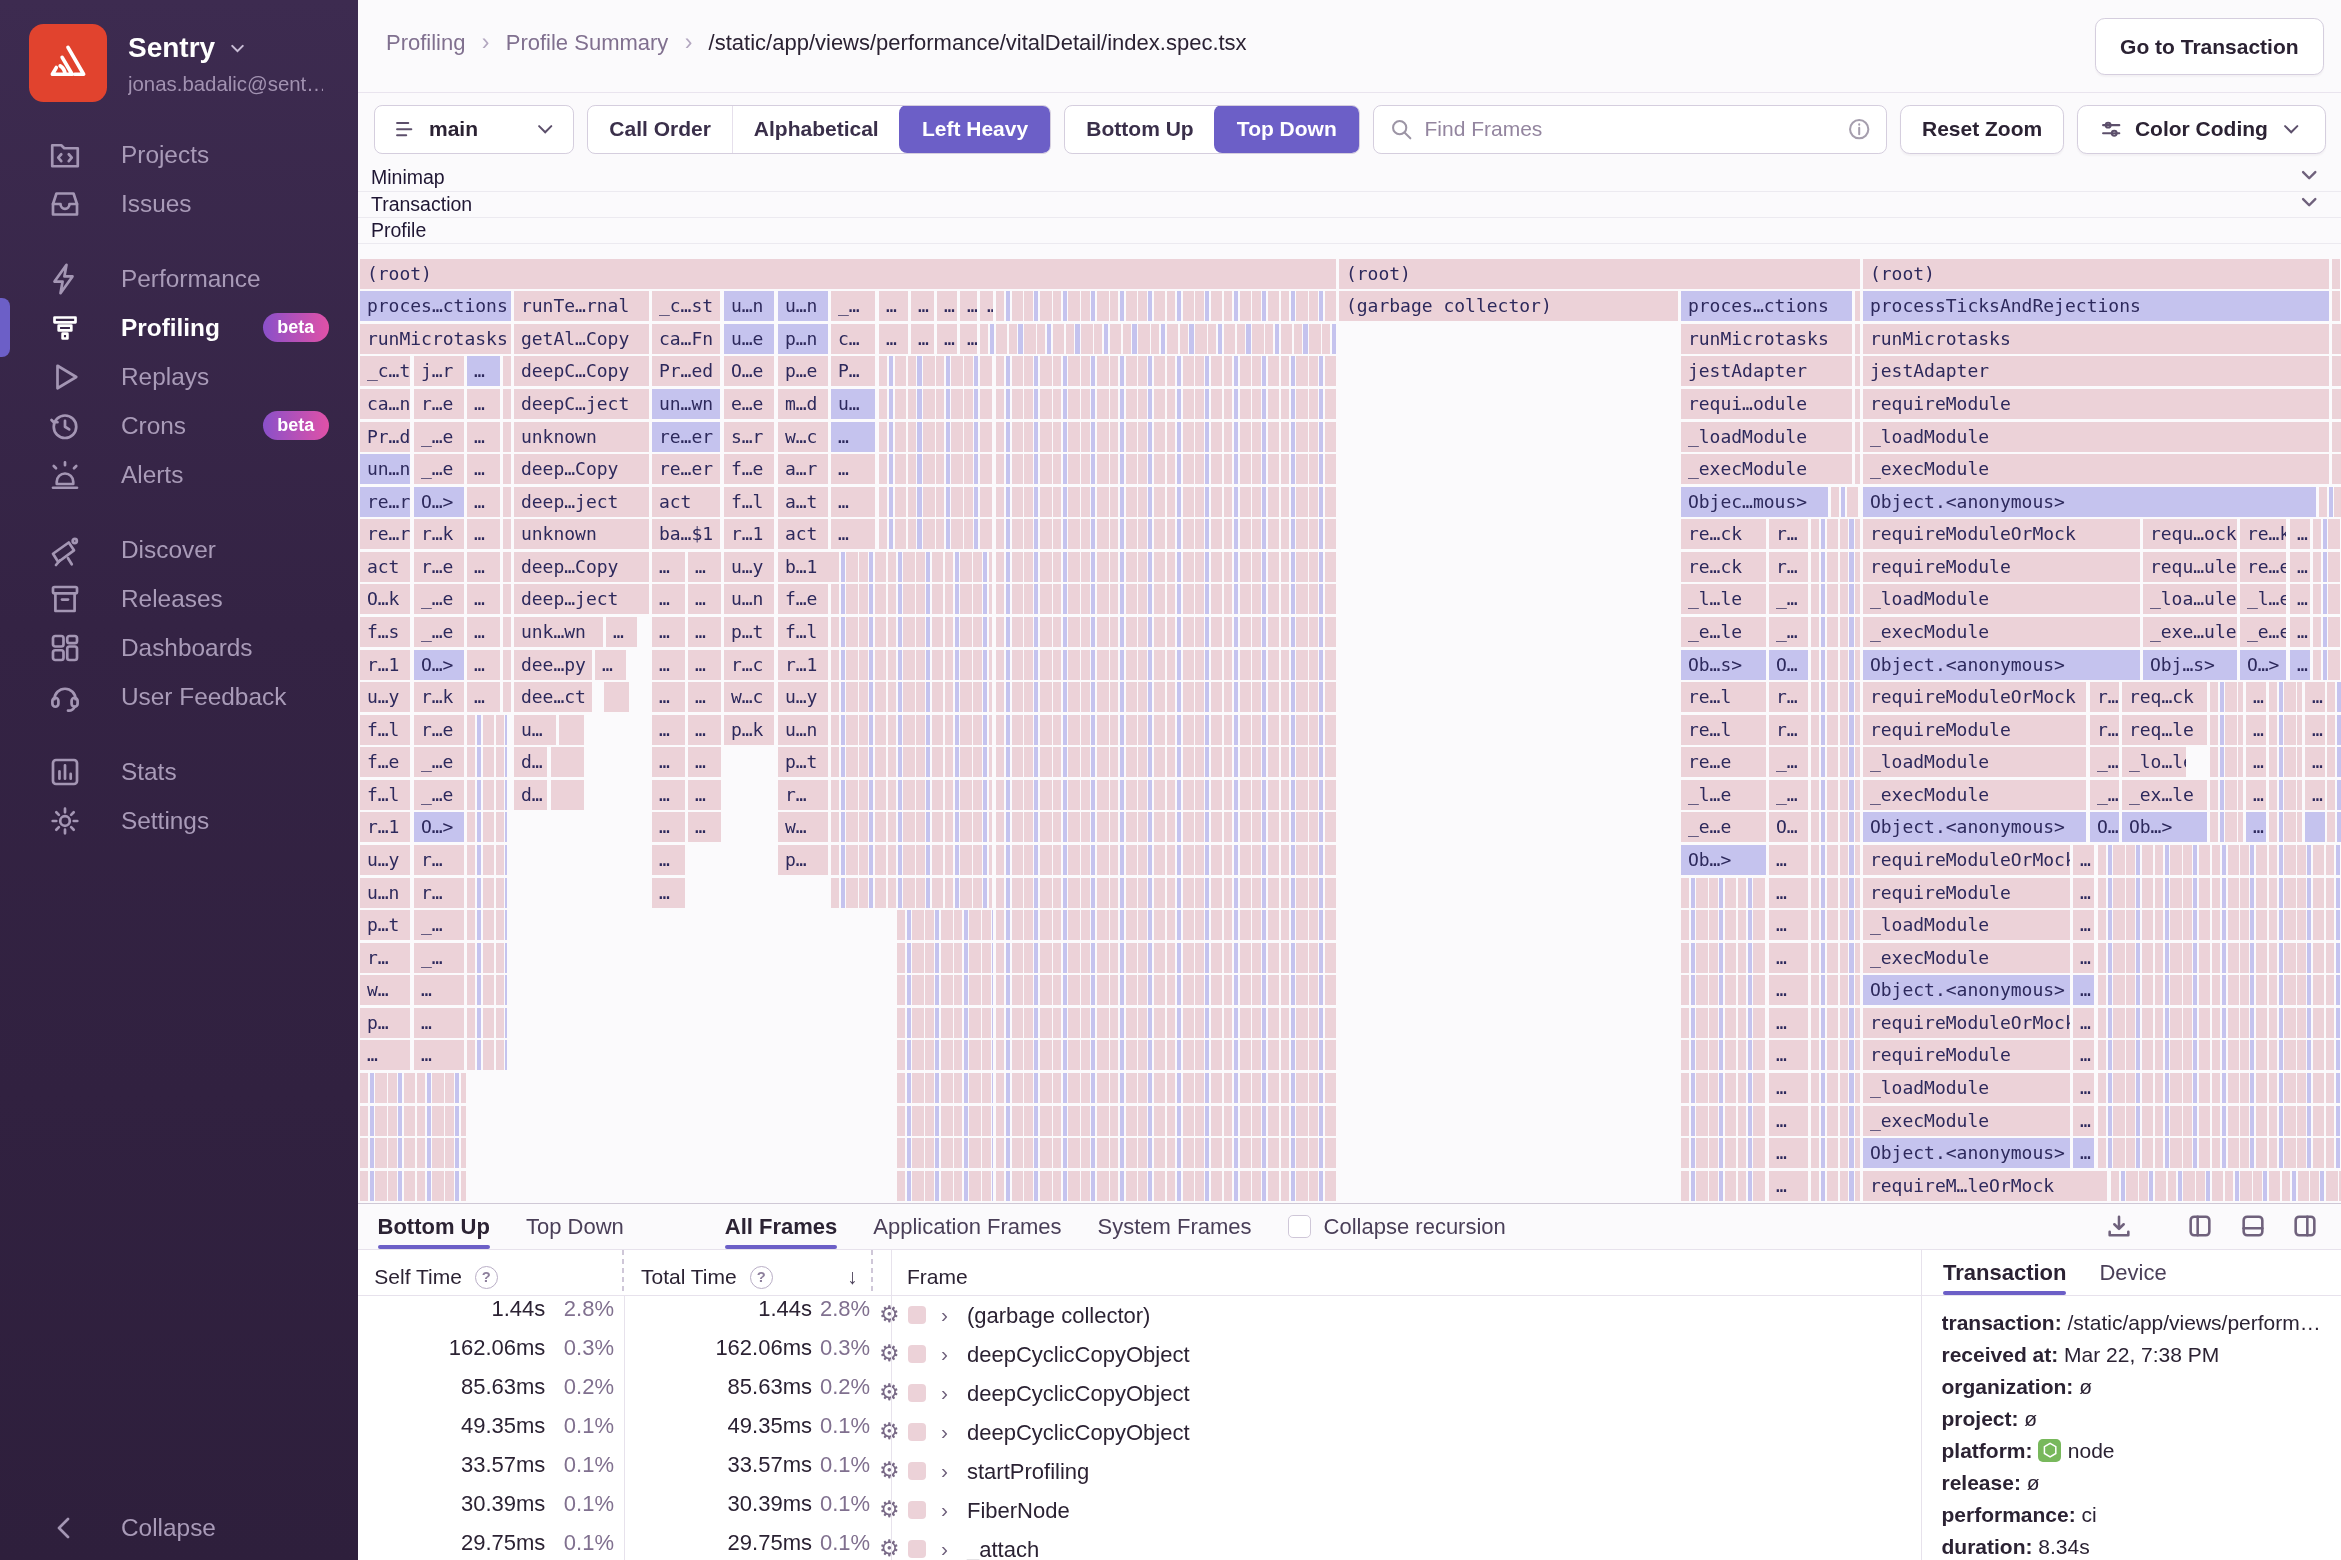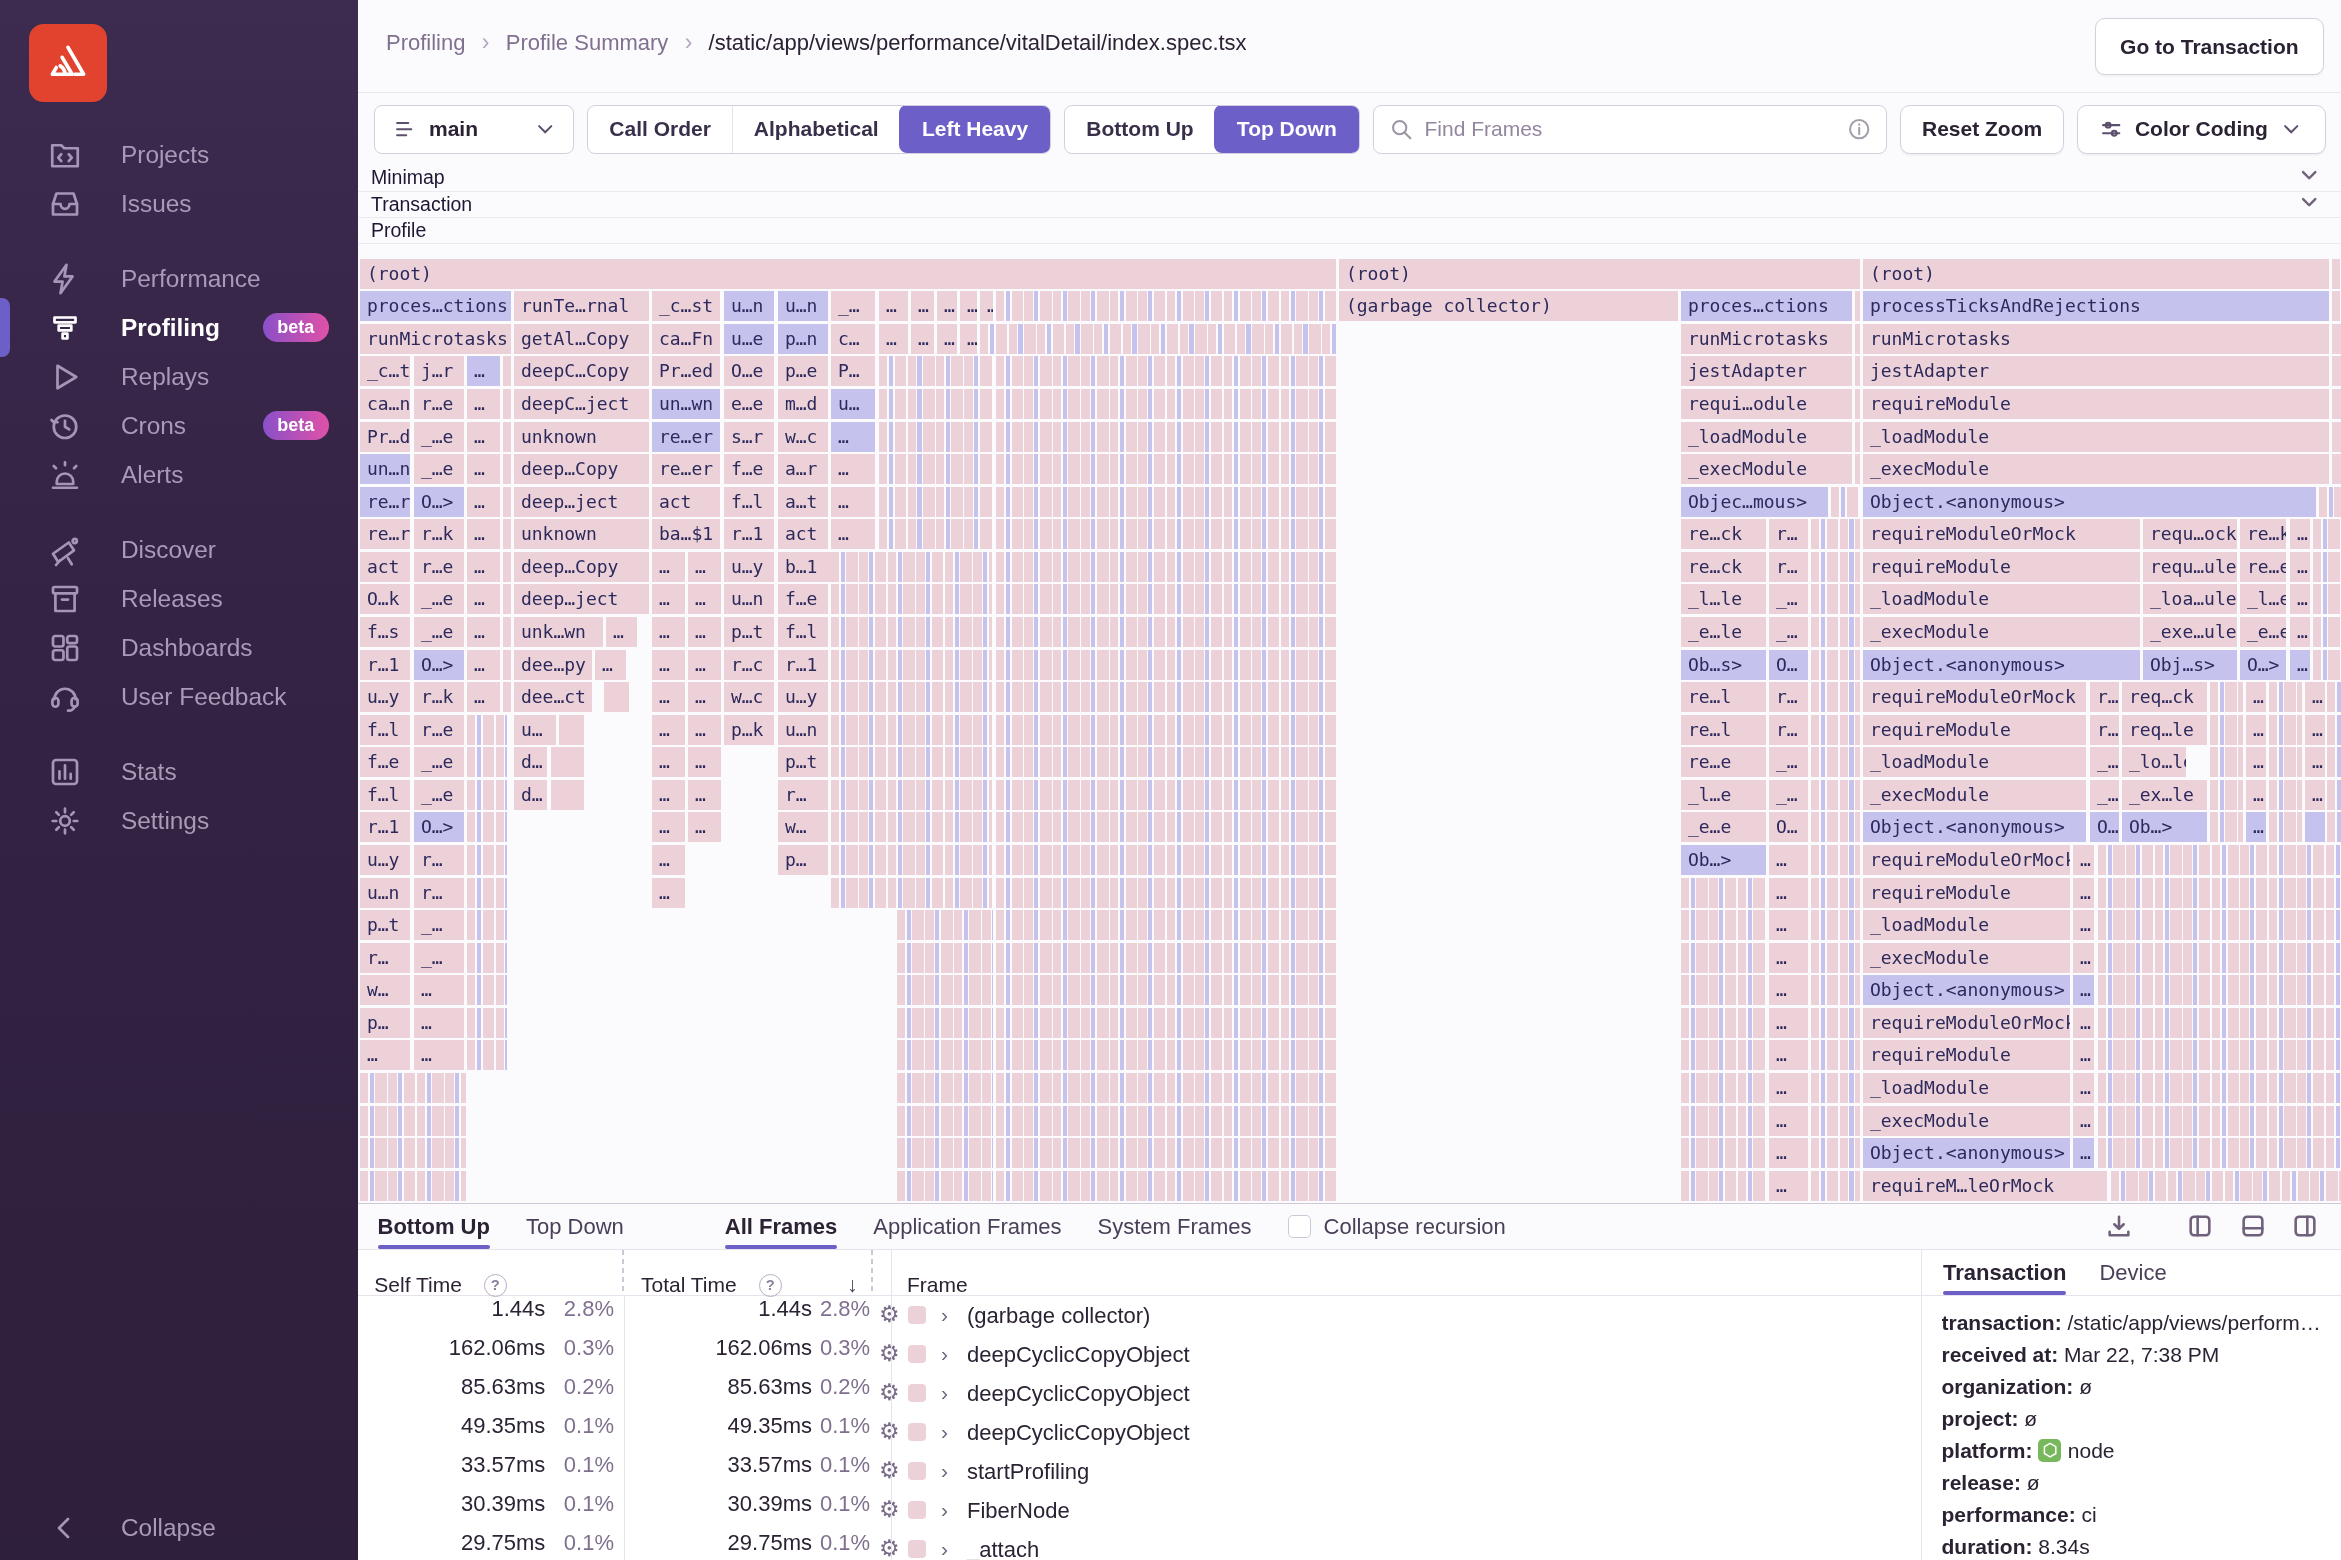--- a/index.html
+++ b/index.html
@@ -78,21 +78,21 @@
   .ptab.on::after { content:""; position:absolute; left:0; right:0; bottom:0; height:4.1px; background:#6c5fc7; border-radius:2.4px;}
   .gap60 { width:29px; }
   .chk { display:flex; align-items:center; gap:13px; font-size:22px; color:#4a3f58; }
   .chk .box { width:23px; height:23px; border:1.6px solid #cfc7d8; border-radius:4.9px; background:#fff; }
   .picons { position:absolute; right:23px; top:8.1px; display:flex; gap:24.4px; align-items:center; }
   .picons svg { width:28px; height:28px; stroke:#6f617c; fill:none; stroke-width:2.2; stroke-linecap:round; stroke-linejoin:round;}
   .picons .dl { margin-right:29px; }
 
   #table { position:absolute; left:0; top:45px; width:1563px; height:313px; background:#fff; border-top:0.8px solid #e7e2ec;}
   .thead { position:relative; height:46px; border-bottom:0.8px solid #e7e2ec; font-size:21px; color:#2b2233; background:#fff;}
-  .th { position:absolute; top:12px; height:46px; display:flex; align-items:center; gap:22px; }
+  .th { position:absolute; top:4px; height:46px; display:flex; align-items:center; gap:13px; }
   .qm { width:23px; height:23px; border:1.6px solid #b9aec6; border-radius:50%; color:#8d7f9c; font-size:14.7px; display:flex;
         align-items:center; justify-content:center; font-weight:bold; }
   .coldiv { position:absolute; top:0; bottom:0; width:0.8px; background:#e7e2ec; }
   .coldiv.dotted { background:repeating-linear-gradient(180deg,#cfc7d8 0 4.9px,transparent 4.9px 9px); width:2.4px;}
   .trow { position:relative; height:39px; font-size:22px; }
   .num { position:absolute; text-align:right; color:#2b2233; }
   .pct { position:absolute; text-align:right; color:#80708f; }
   .gear { position:absolute; font-size:23px; color:#7a6b88; top:4.9px; }
   .swatch { position:absolute; width:18px; height:18px; border-radius:4.1px; background:#ecd2d8; top:9.8px; }
   .fchev { position:absolute; color:#6f617c; font-size:21px; top:6.5px; }
@@ -115,20 +115,29 @@
 <body>
 
 <div id="sidebar">
   <div class="org-row">
     <div class="org-logo">
       <svg width="52" height="52" viewBox="0 0 24 24" fill="none" stroke="#fff" stroke-width="1.7" stroke-linecap="round" stroke-linejoin="round">
         <path d="M12 4.8l7.2 12.4h-4.1"></path>
           <path d="M9.3 9.4l4.6 7.8H4.8l1.8-3.1"></path>
         <path d="M10.6 16.9a4.6 4.6 0 0 0-2.2-3.6"></path>
       </svg>
+    </div>
+    <div>
+      <div class="org-name">
+          <span>Sentry</span>
+        <svg width="21" height="21" viewBox="0 0 24 24" fill="none" stroke="#c9bdd6" stroke-width="2.4" stroke-linecap="round">
+            <path d="M6 9l6 6 6-6"></path>
+          </svg>
+      </div>
+      <div class="org-email">jonas.badalic@sent…</div>
     </div>
   </div>
   <div class="nav" id="nav-main" style="top:130px">
       <div class="nav-item">
         <span class="nicon">
           <svg viewBox="0 0 24 24">
             <path d="M3.5 5.5h6l2 2h9v12h-17z"></path>
             <path d="M9.5 11.5l-2 2.3 2 2.3M14.5 11.5l2 2.3-2 2.3"></path>
           </svg>
         </span>

